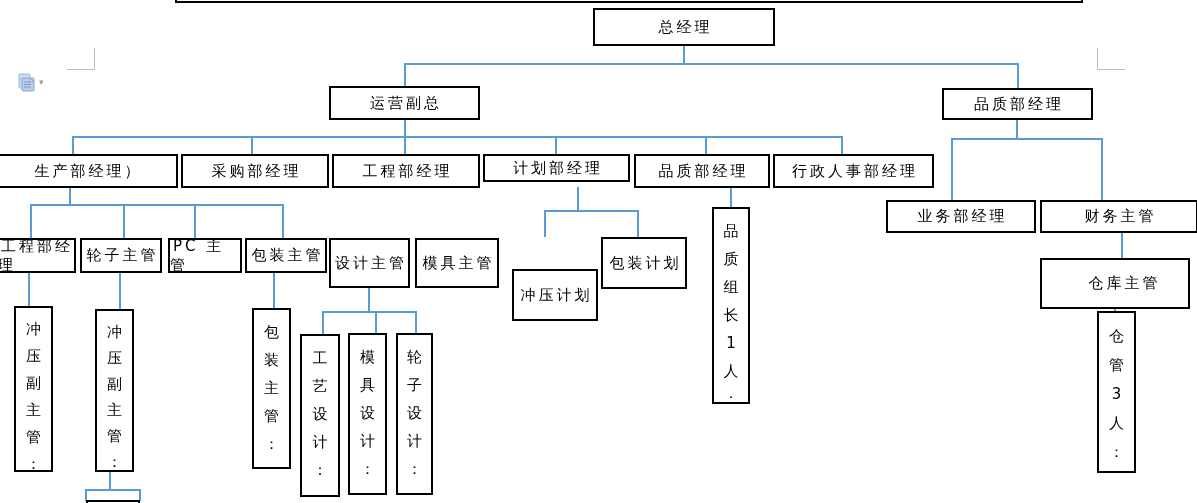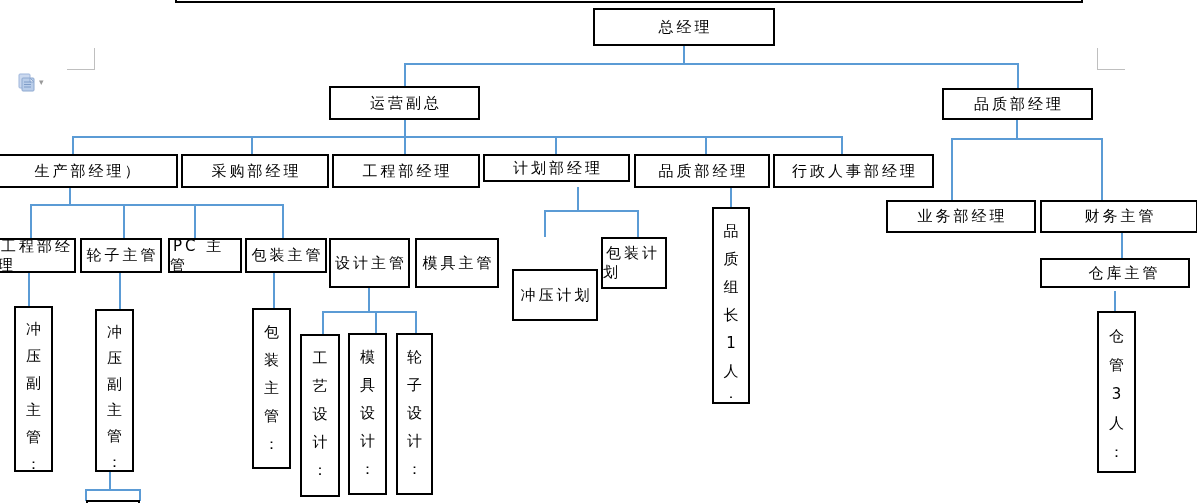--- a/index.html
+++ b/index.html
@@ -160,31 +160,31 @@
       </div>
       <div class="node" style="left: 329px; top: 238px; width: 81px; height: 50px; border-color: rgb(0, 0, 0); align-items: center;">
         <span>设计主管</span>
       </div>
       <div class="node" style="left: 415px; top: 238px; width: 84px; height: 50px; border-color: rgb(0, 0, 0);">
         <span>模具主管</span>
       </div>
       <div class="node" style="left: 512px; top: 237px; width: 86px; height: 52px; border-color: rgb(0, 0, 0); margin-top: 32px;">
         <span>冲压计划</span>
       </div>
-      <div class="node" style="left: 601px; top: 237px; width: 66px; height: 52px; border-color: rgb(0, 0, 0);">
+      <div class="node" style="left: 601px; top: 237px; width: 86px; height: 52px; border-color: rgb(0, 0, 0);">
         <span>包装计划</span>
       </div>
       <div class="node vertical" style="left: 712px; top: 207px; width: 38px; height: 197px; border-color: rgb(0, 0, 0); line-height: 28px; padding-top: 8px;"><span>品
 质
 组
 长
 1
 人
 ：</span></div>
-      <div class="node" style="left: 1040px; top: 258px; width: 150px; height: 30px; border-color: rgb(0, 0, 0); padding-left: 16px;">
+      <div class="node" style="left: 1040px; top: 258px; width: 150px; height: 51px; border-color: rgb(0, 0, 0); padding-left: 16px;">
         <span>仓库主管</span>
       </div>
       <div class="node vertical" style="left: 14px; top: 306px; width: 39px; height: 166px; border-color: rgb(0, 0, 0); line-height: 27px; padding-top: 8px;"><span>冲
 压
 副
 主
 管
 ：</span></div>
       <div class="node vertical" style="left: 95px; top: 309px; width: 39px; height: 163px; border-color: rgb(0, 0, 0); line-height: 26px; padding-top: 8px;"><span>冲
 压

